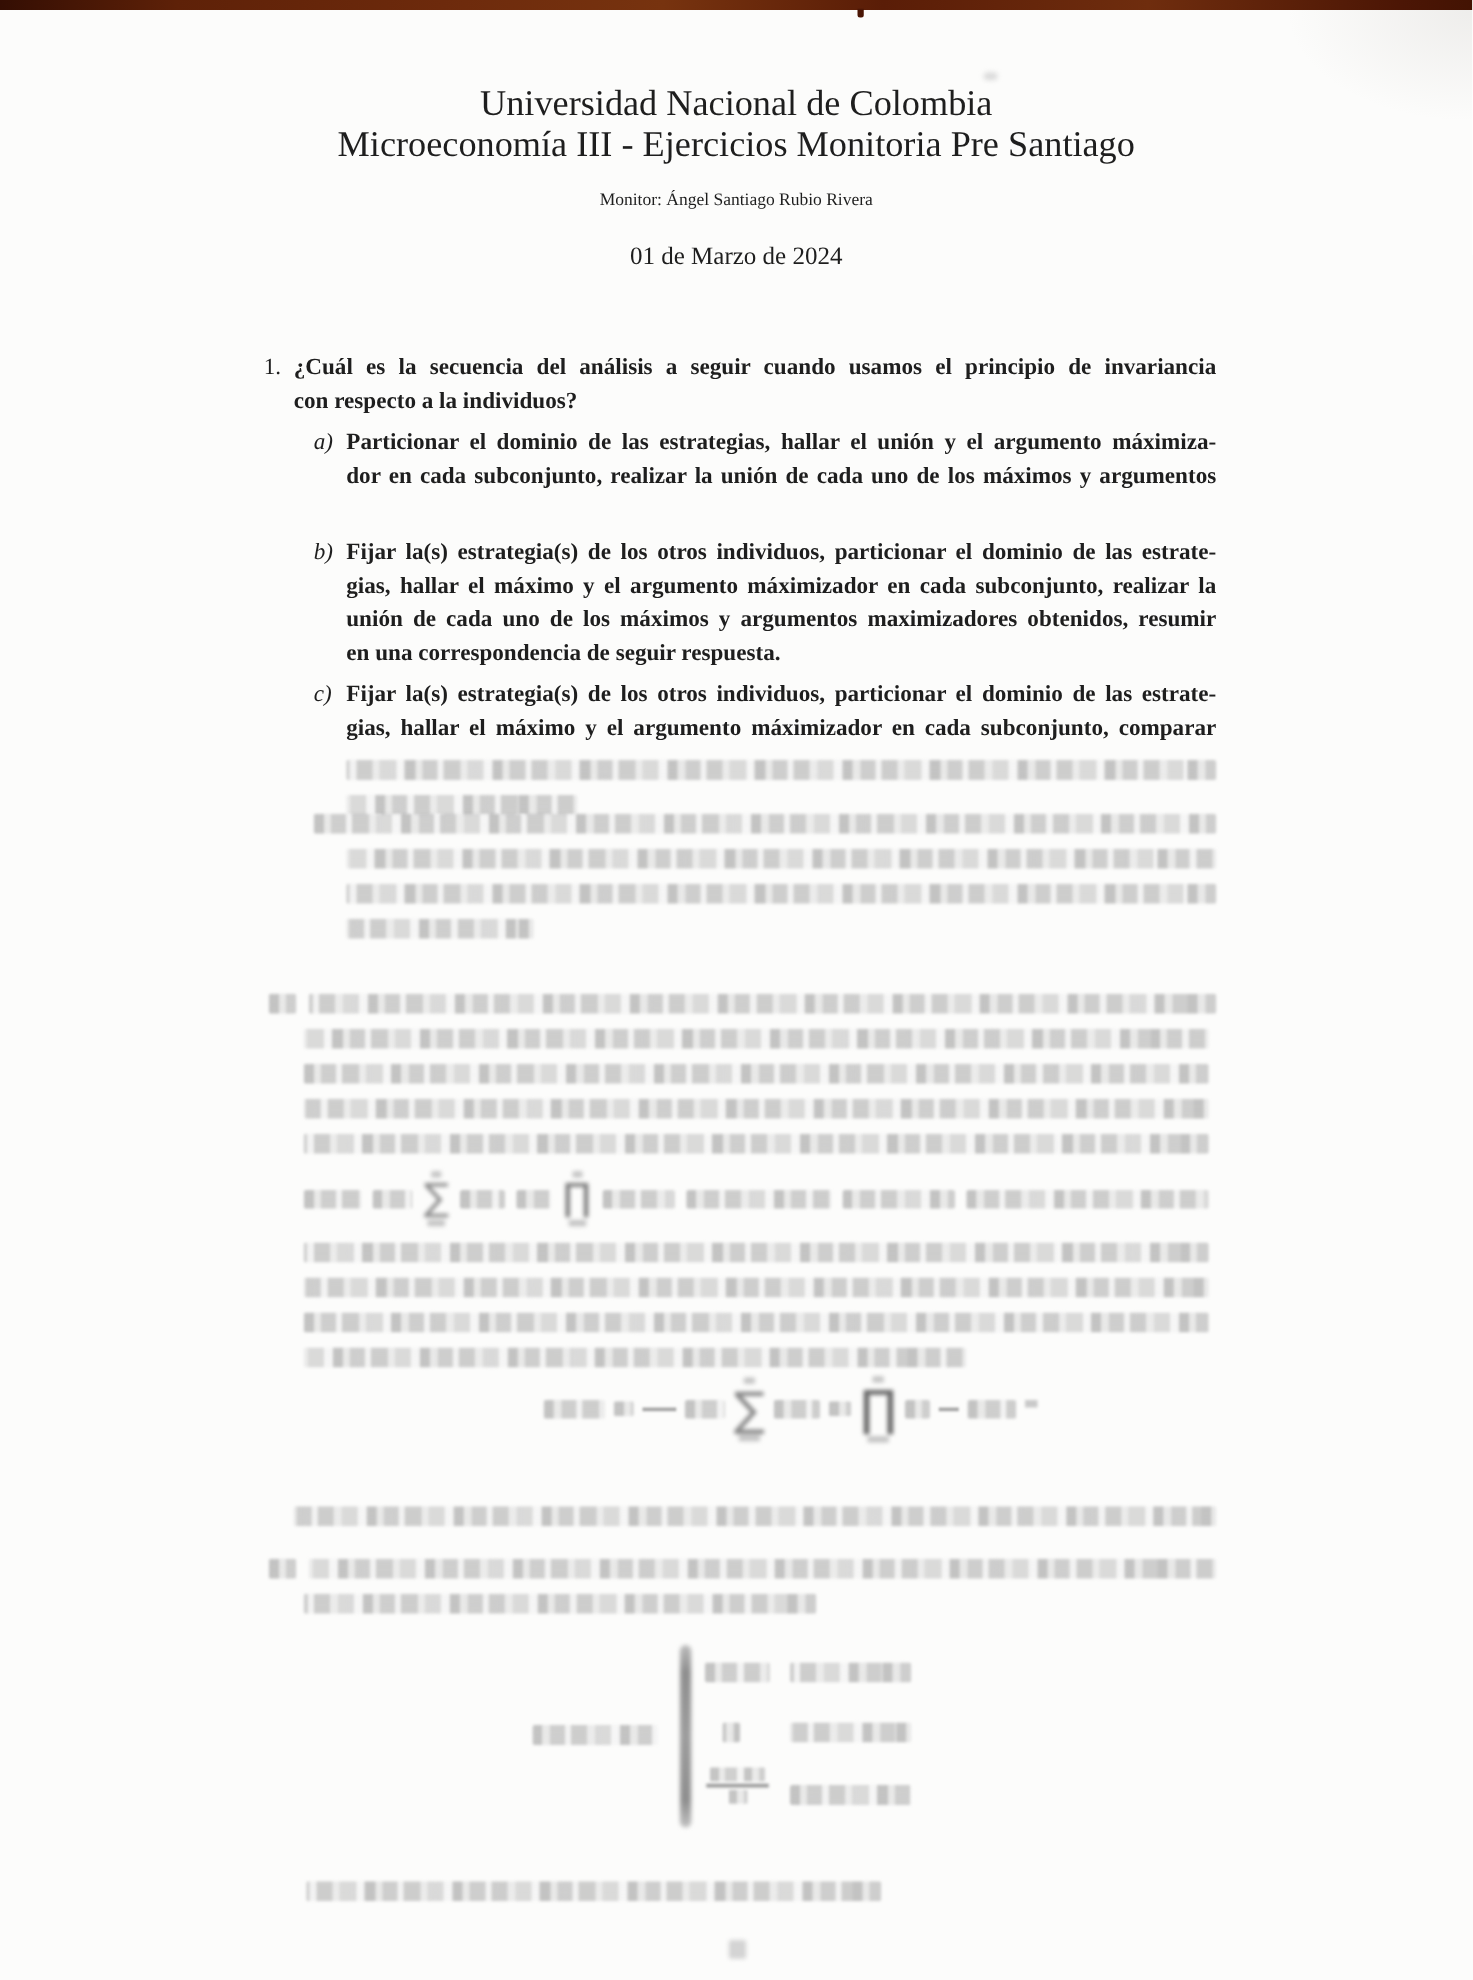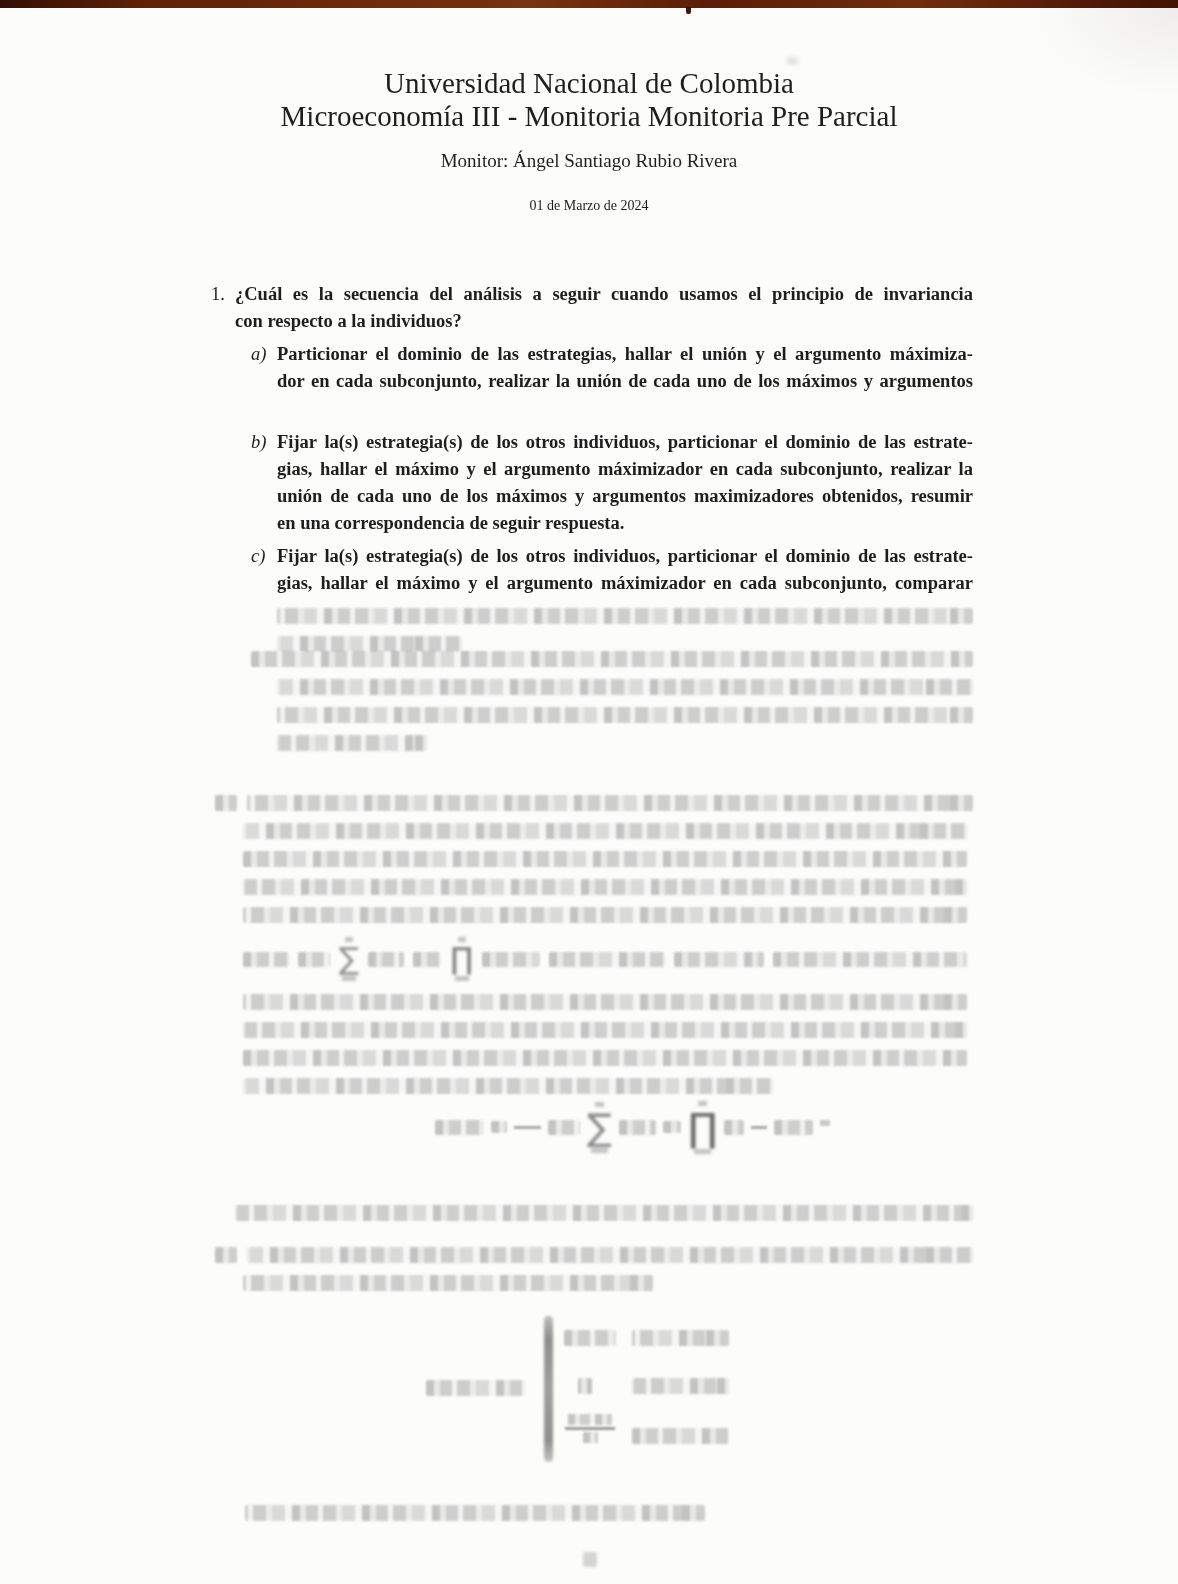--- a/index.html
+++ b/index.html
@@ -12,22 +12,22 @@
     filter:blur(.4px);}
   .topnotch{position:absolute;left:686px;top:7px;width:5px;height:7px;background:#4a1504;filter:blur(.6px);border-radius:0 0 2px 2px;}
   .smudge{position:absolute;left:787px;top:58px;width:11px;height:6px;background:#d9d9d9;border-radius:3px;filter:blur(2px);}
   .cornershade{position:absolute;right:0;top:8px;width:150px;height:90px;
     background:radial-gradient(ellipse at top right,rgba(175,170,164,.18),rgba(175,170,164,0) 70%);}
 
   
   .hline{position:absolute;left:0;width:1178px;text-align:center;white-space:nowrap;}
   .title1{top:66px;font-size:29px;line-height:34px;}
   .title2{top:99px;font-size:29px;line-height:34px;}
-  .monitor{top:149px;font-size:19px;line-height:23px;}
-  .dateline{top:194px;font-size:14px;line-height:23px;}
+  .monitor{top:149px;font-size:14px;line-height:23px;}
+  .dateline{top:194px;font-size:20px;line-height:23px;}
 
   
   .sec{position:absolute;font-size:18.5px;line-height:27px;}
   .qsec{left:211px;width:762px;}
   .qnum{position:absolute;left:0;top:0;}
   .qbody{margin-left:24px;width:738px;}
   .isec{left:251px;width:722px;}
   .ilabel{position:absolute;left:0;top:0;font-style:italic;}
   .ibody{margin-left:26px;width:696px;}
   .tline{display:block;font-weight:bold;}
@@ -93,21 +93,21 @@
 <body>
 
 <div class="page">
 
   <div class="topbar"></div>
   <div class="topnotch"></div>
   <div class="smudge"></div>
   <div class="cornershade"></div>
 
   <div class="hline title1">Universidad Nacional de Colombia</div>
-  <div class="hline title2">Microeconomía III - Monitoria Monitoria Pre Parcial</div>
+  <div class="hline title2">Microeconomía III - Ejercicios Monitoria Pre Santiago</div>
   <div class="hline monitor">Monitor: Ángel Santiago Rubio Rivera</div>
   <div class="hline dateline">01 de Marzo de 2024</div>
 
   <div class="sec qsec" style="top:281px;">
     <span class="qnum">1.</span>
     <div class="qbody">
       <span class="tline jfull"><span>¿Cuál es la secuencia del análisis a seguir cuando usamos el </span><b>principio de invariancia</b></span>
       <span class="tline"><b>con respecto a la individuos?</b></span>
     </div>
   </div>

